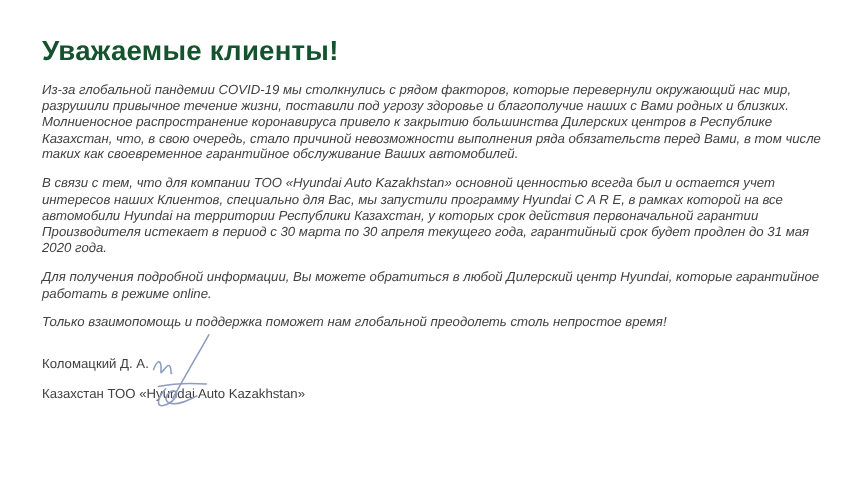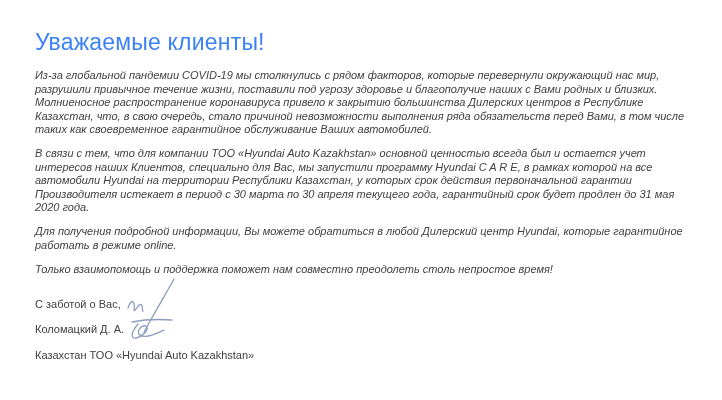--- a/index.html
+++ b/index.html
@@ -13,22 +13,22 @@
     overflow: hidden;
   }
   .content {
     position: absolute;
     left: 35px;
     top: 30px;
     width: 656px;
   }
   .letter-title {
     font-size: 23px;
-    font-weight: 400;
-    color: #3b82f6;
+    font-weight: 700;
+    color: #14532d;
     letter-spacing: 0.2px;
     margin-bottom: 14px;
     line-height: 1.1;
   }
   .para {
     font-size: 11px;
     line-height: 13.4px;
     color: #414141;
     margin-bottom: 11px;
     max-width: 656px;
@@ -61,31 +61,30 @@
 <div class="page">
   <div class="content">
     <h1 class="letter-title">Уважаемые клиенты!</h1>
 
     <p class="para">Из-за глобальной пандемии COVID-19 мы столкнулись с рядом факторов, которые перевернули окружающий нас мир, разрушили привычное течение жизни, поставили под угрозу здоровье и благополучие наших с Вами родных и близких. Молниеносное распространение коронавируса привело к закрытию большинства Дилерских центров в Республике Казахстан, что, в свою очередь, стало причиной невозможности выполнения ряда обязательств перед Вами, в том числе таких как своевременное гарантийное обслуживание Ваших автомобилей.</p>
 
     <p class="para">В связи с тем, что для компании ТОО «Hyundai Auto Kazakhstan» основной ценностью всегда был и остается учет интересов наших Клиентов, специально для Вас, мы запустили программу Hyundai C A R E, в рамках которой на все автомобили Hyundai на территории Республики Казахстан, у которых срок действия первоначальной гарантии Производителя истекает в период с 30 марта по 30 апреля текущего года, гарантийный срок будет продлен до 31 мая 2020 года.</p>
 
     <p class="para">Для получения подробной информации, Вы можете обратиться в любой Дилерский центр Hyundai, которые гарантийное работать в режиме online.</p>
 
-    <p class="para">Только взаимопомощь и поддержка поможет нам совместно преодолеть столь непростое время!</p>
+    <p class="para">Только взаимопомощь и поддержка поможет нам глобальной преодолеть столь непростое время!</p>
   </div>
 
   <div class="signature-block">
     <svg class="signature-svg" viewBox="0 0 78 74" fill="none" stroke="#8e9cc0" stroke-width="1.3" stroke-linecap="round" stroke-linejoin="round">
 
       <path d="M66,3 C60,14 48,34 36,56"></path>
 
       <path d="M20,32 c2,-6 5,-9 6,-4 c1,4 -1,8 1,6 c3,-3 5,-8 7,-4 c1,3 0,6 1,5"></path>
 
       <path d="M24,46 c10,-2 26,-3 40,-2"></path>
 
       <path d="M30,48 c-7,8 -8,15 -2,14 c8,-2 14,-10 10,-12 c-5,-2 -12,8 -4,10 c7,2 16,-3 22,-6"></path>
     </svg>
-    <p class="sig-line">С заботой о Вас,</p>
     <p class="sig-line">Коломацкий Д. А.</p>
     <p class="sig-line">Казахстан ТОО «Hyundai Auto Kazakhstan»</p>
   </div>
 </div>
 
 </body></html>

